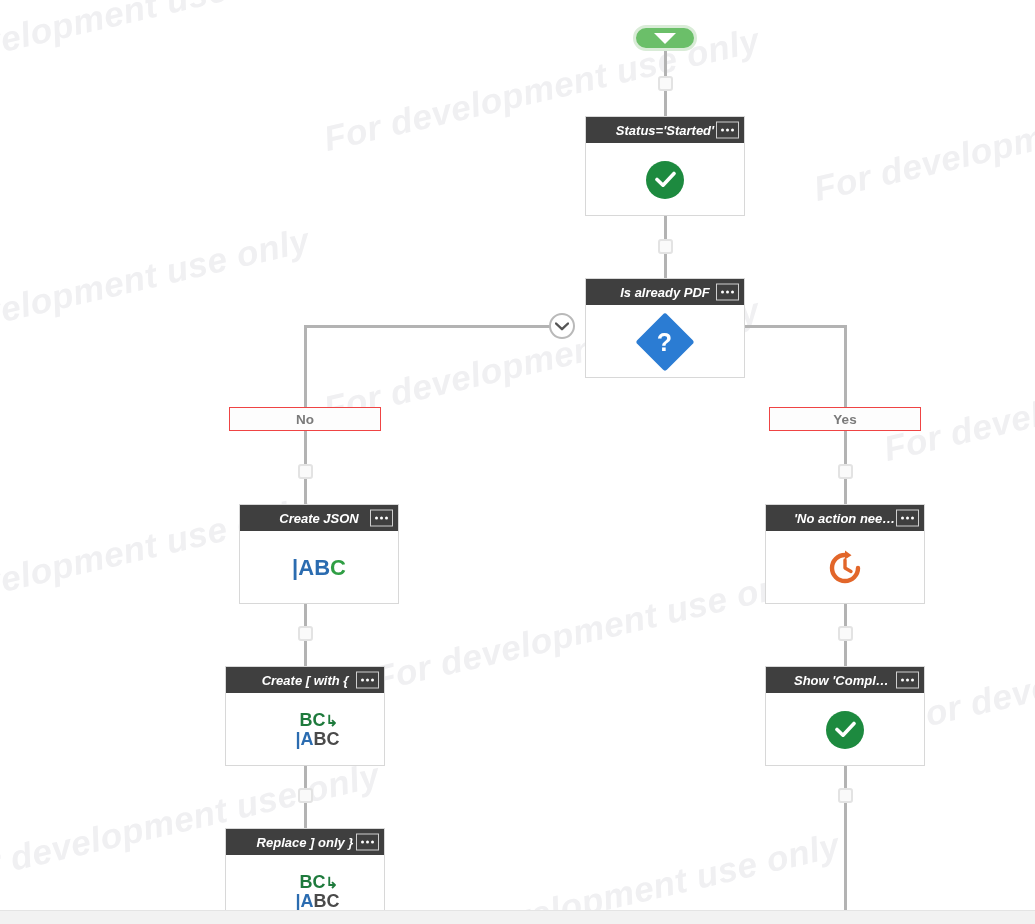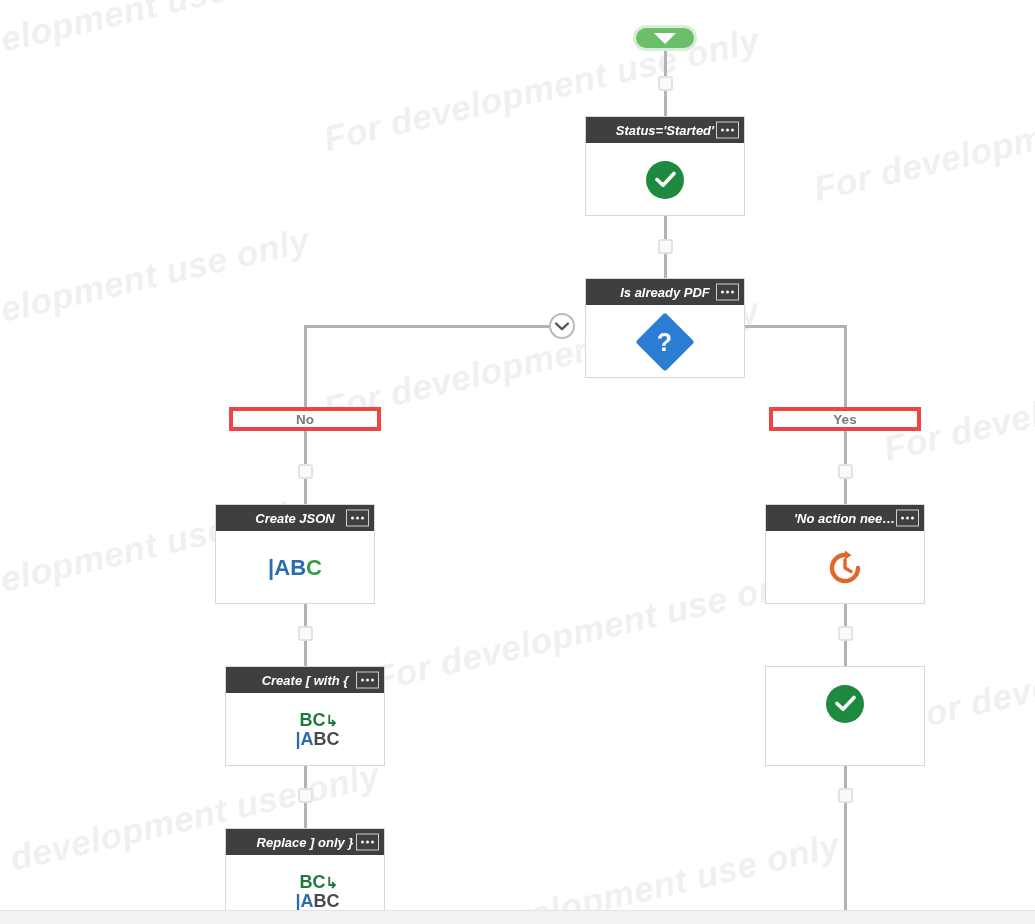--- a/index.html
+++ b/index.html
@@ -78,21 +78,21 @@
     border-left: 11px solid transparent;
     border-right: 11px solid transparent;
     border-top: 11px solid #ffffff;
   }
 
   
   .branch-label {
     position: absolute;
     width: 152px; height: 24px;
     background: #fdfdfd;
-    border: 4px solid #ef4444;
+    border: 1px solid #ef4444;
     z-index: 4;
     display: flex; align-items: center; justify-content: center;
     font-size: 13.5px;
     font-weight: 700;
     color: #7a7a7a;
     font-family: "Liberation Sans", sans-serif;
   }
 
   
   .node {
@@ -298,21 +298,21 @@
     <div class="node-body" style="height:73px;">
       <span class="ic-diamond">
         <span>?</span>
       </span>
     </div>
   </div>
 
   <div class="branch-label" style="left:229px; top:407px;">No</div>
   <div class="branch-label" style="left:769px; top:407px;">Yes</div>
 
-  <div class="node" style="left:215px; top:504px; width:160px; height:100px;">
+  <div class="node" style="left:239px; top:504px; width:160px; height:100px;">
     <div class="node-header">
       <span class="node-title">Create JSON</span>
       <span class="node-menu">
           <i></i>
           <i></i>
           <i></i>
         </span>
     </div>
     <div class="node-body" style="height:73px;">
       <span class="ic-abc">
@@ -369,20 +369,28 @@
         <svg width="42" height="42" viewBox="0 0 42 42" aria-hidden="true">
           <path d="M21 8 A13 13 0 1 0 34 21" stroke="#e2662a" stroke-width="4.4" fill="none" stroke-linecap="round"></path>
           <path d="M21 3.5 L21 12.5 L27.5 8.2 Z" fill="#e2662a"></path>
           <path d="M21 13 L21 21 L27 24.5" stroke="#e2662a" stroke-width="3.4" fill="none" stroke-linecap="round" stroke-linejoin="round"></path>
         </svg>
       </span>
     </div>
   </div>
 
   <div class="node" style="left:765px; top:666px; width:160px; height:100px;">
+    <div class="node-header">
+      <span class="node-title">Show 'Completed'</span>
+      <span class="node-menu">
+          <i></i>
+          <i></i>
+          <i></i>
+        </span>
+    </div>
     <div class="node-body" style="height:73px;">
       <span class="ic-check">
         <svg width="21" height="17" viewBox="0 0 21 17" aria-hidden="true">
           <path d="M2 8.5 L8 14.2 L19 2.5" stroke="#ffffff" stroke-width="3.6" fill="none" stroke-linecap="round" stroke-linejoin="round"></path>
         </svg>
       </span>
     </div>
   </div>
 
   <div id="bottom-bar"></div>

